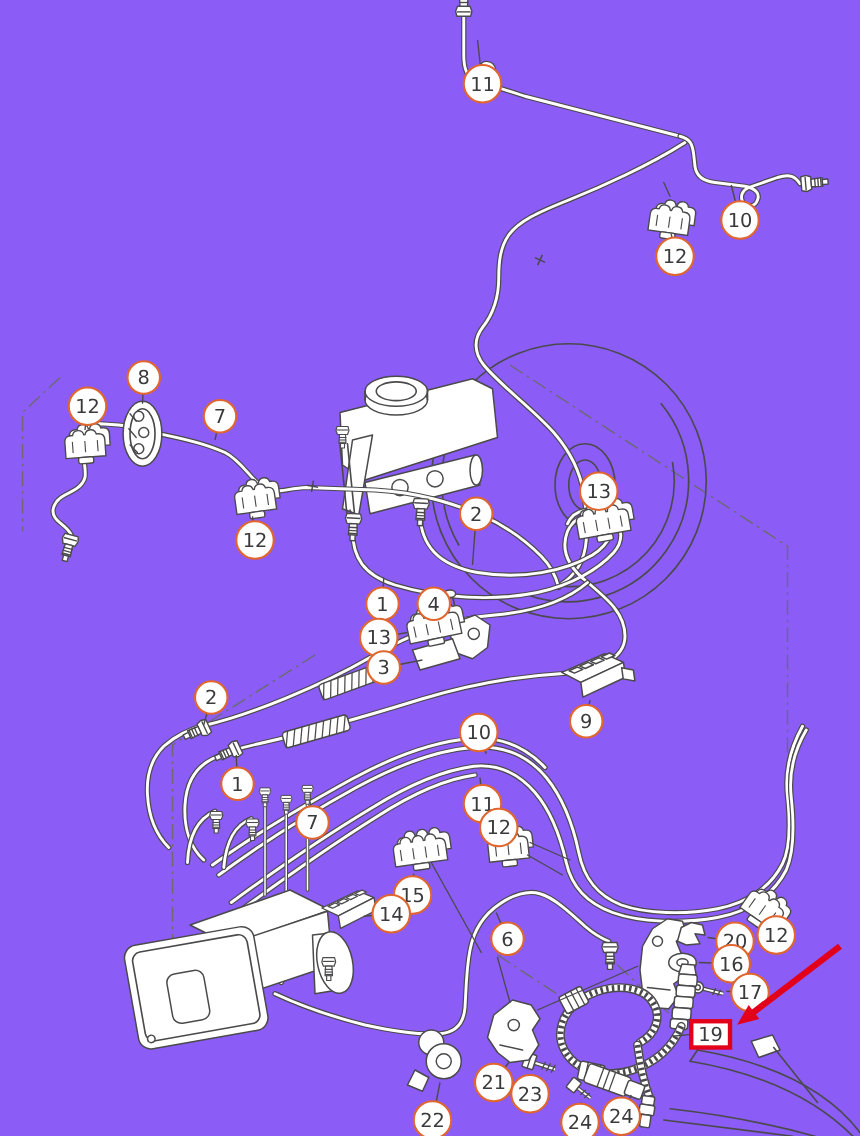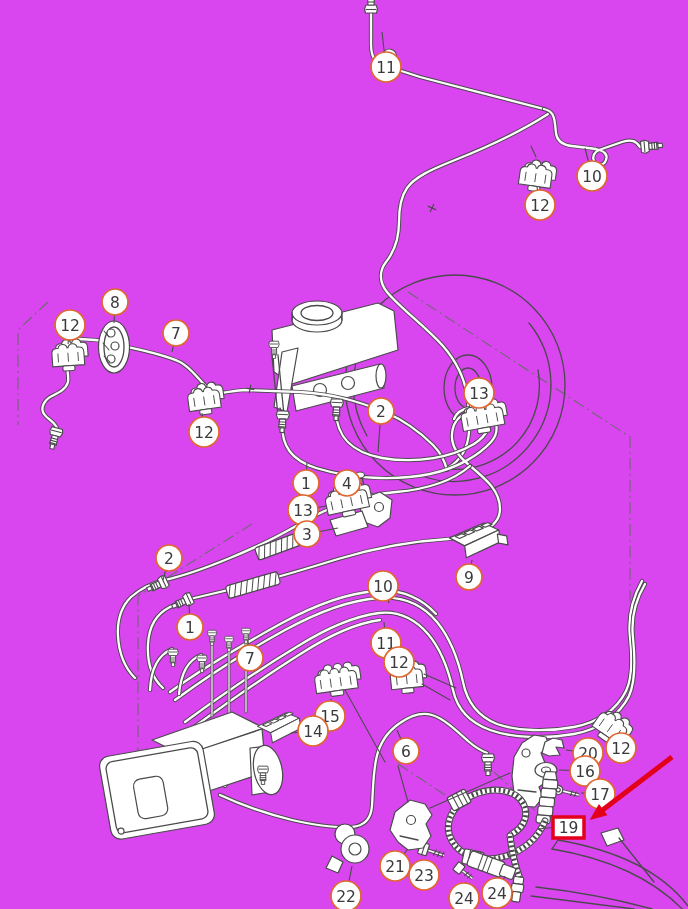--- a/index.html
+++ b/index.html
@@ -1,16 +1,16 @@
 <!DOCTYPE html>
 <html><head>
 <meta charset="utf-8">
 <style>
   html,body{margin:0;padding:0;background:#ffffff;}
-  .stage{position:relative;width:688px;height:909px;background:#d946ef;overflow:hidden;
+  .stage{position:relative;width:688px;height:909px;background:#8b5cf6;overflow:hidden;
          font-family:"DejaVu Sans","Liberation Sans",sans-serif;}
   svg{display:block}
   .ln{fill:none;stroke:#4a4a4c;stroke-width:1.3;stroke-linecap:round;stroke-linejoin:round}
   .thin{stroke-width:1.05}
   .wf{fill:#fff;stroke:#4a4a4c;stroke-width:1.2;stroke-linejoin:round}
   .pipe{fill:none;stroke:#4a4a4c;stroke-width:4.2;stroke-linecap:round;stroke-linejoin:round}
   .pipe2{fill:none;stroke:#fff;stroke-width:2.3;stroke-linecap:round;stroke-linejoin:round}
   .pipe.st{stroke-width:2.8}
   .pipe2.st{stroke-width:1.2}
   .hose{fill:none;stroke:#4a4a4c;stroke-width:7;stroke-linecap:round}

